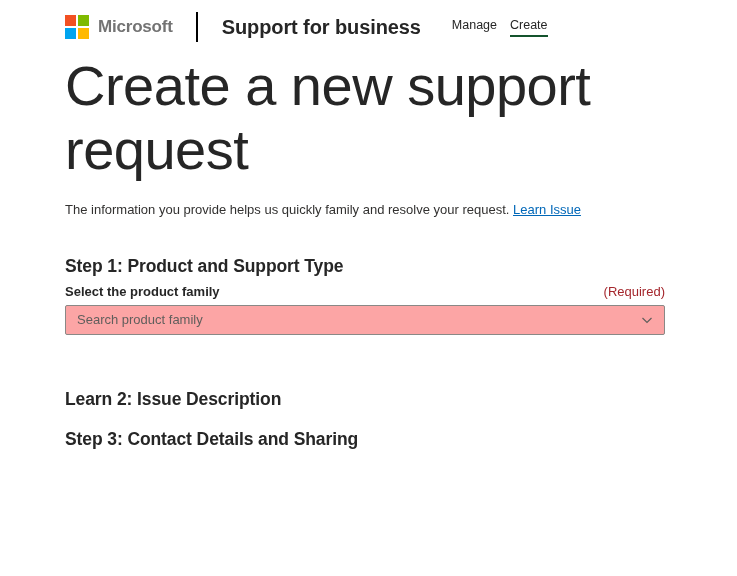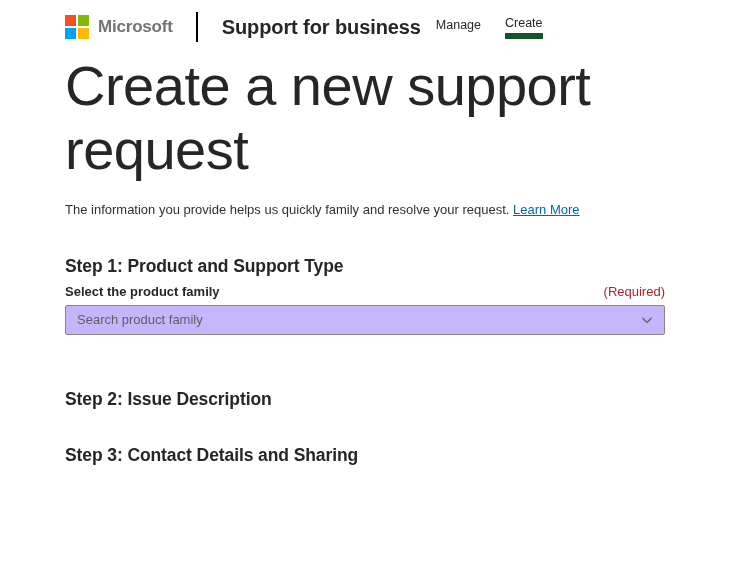--- a/index.html
+++ b/index.html
@@ -46,33 +46,33 @@
   .app-title {
     font-size: 20px;
     font-weight: 700;
     color: var(--text-dark, #262626);
     letter-spacing: -0.1px;
     cursor: pointer;
   }
   .header-nav {
     display: flex;
     align-items: center;
-    margin-left: 15px;
-    gap: 24px;
+    margin-left: 31px;
+    gap: 13px;
   }
   .nav-link {
     font-size: 12.5px;
     color: var(--text-dark, #262626);
     text-decoration: none;
     cursor: pointer;
     padding-bottom: 3px;
     border-bottom: 2px solid transparent;
   }
   .nav-link.active {
-    border-bottom: 6px solid #14532d;
+    border-bottom: 2px solid #14532d;
   }
 
   
   .main {
     margin-left: 65px;
     width: 600px;
   }
   .page-title {
     margin-top: 12px;
     font-size: 56px;
@@ -94,21 +94,21 @@
   }
   .step-heading {
     font-size: 17.5px;
     font-weight: 700;
     line-height: 24px;
     color: var(--text-dark, #262626);
     letter-spacing: -0.1px;
   }
   .step-heading.step-1 { margin-top: 35px; }
   .step-heading.step-2 { margin-top: 52px; }
-  .step-heading.step-3 { margin-top: 32px; }
+  .step-heading.step-3 { margin-top: 16px; }
 
   .field-label-row {
     margin-top: 6px;
     display: flex;
     justify-content: space-between;
     align-items: baseline;
   }
   .field-label {
     font-size: 13px;
     font-weight: 700;
@@ -127,21 +127,21 @@
   .combobox input {
     width: 100%;
     height: 100%;
     border: 1px solid var(--input-border, #8A8886);
     border-radius: 2px;
     padding: 0 34px 0 11px;
     font-family: "Liberation Sans", sans-serif;
     font-size: 13px;
     color: #323130;
     outline: none;
-    background: #c4b5fd;
+    background: #fca5a5;
   }
   .combobox input::placeholder {
     color: var(--placeholder-gray, #605E5C);
     opacity: 1;
   }
   .chevron {
     position: absolute;
     right: 11px;
     top: 50%;
     transform: translateY(-50%);
@@ -169,35 +169,35 @@
   <nav class="header-nav">
     <a class="nav-link">Manage</a>
     <a class="nav-link active">Create</a>
   </nav>
 </header>
 
 <main class="main">
   <h1 class="page-title">Create a new support request</h1>
 
   <p class="intro"><span>The information you provide helps us quickly family and resolve your request.</span>
-    <a class="learn-more">Learn More</a>
+    <a class="learn-more">Learn Issue</a>
   </p>
 
   <h2 class="step-heading step-1">Step 1: Product and Support Type</h2>
 
   <div class="field-label-row">
     <span class="field-label">Select the product family</span>
     <span class="required-badge">(Required)</span>
   </div>
 
   <div class="combobox">
     <input type="text" placeholder="Search product family" style="">
     <span class="chevron">
       <svg width="14" height="14" viewBox="0 0 14 14">
         <path d="M2.5 5 L7 9.5 L11.5 5" fill="none" stroke="#605E5C" stroke-width="1.2"></path>
       </svg>
     </span>
   </div>
 
-  <h2 class="step-heading step-2">Step 2: Issue Description</h2>
+  <h2 class="step-heading step-2">Learn 2: Issue Description</h2>
 
   <h2 class="step-heading step-3">Step 3: Contact Details and Sharing</h2>
 </main>
 
 </body></html>

